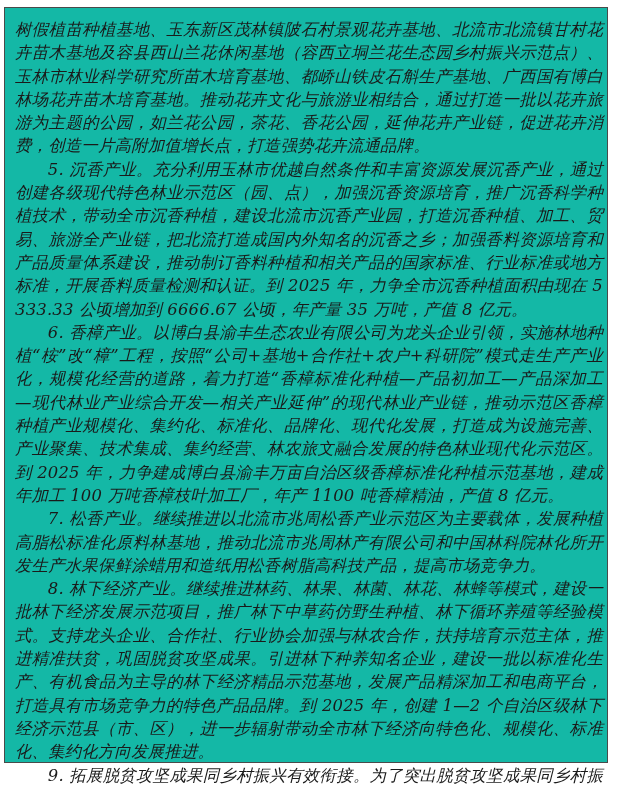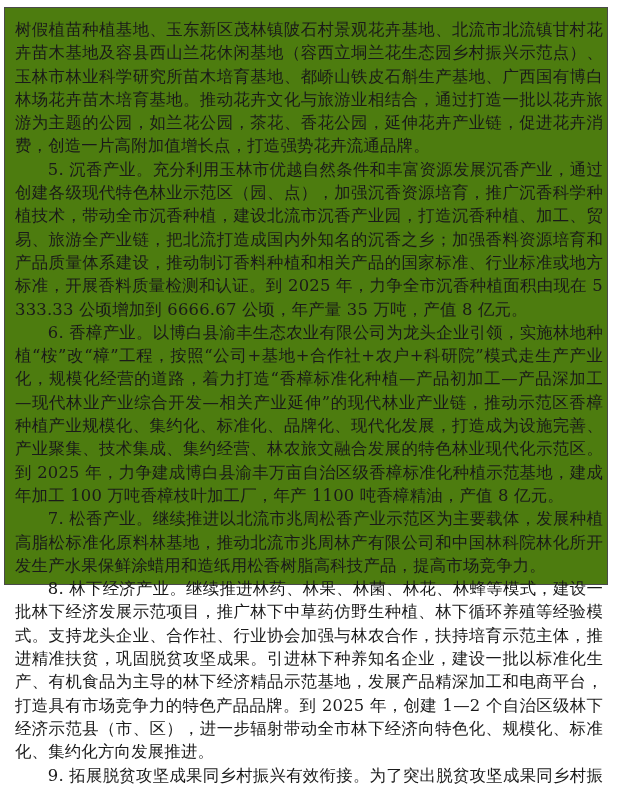--- a/index.html
+++ b/index.html
@@ -13,24 +13,25 @@
     position: relative;
     overflow: hidden;
     font-family: "DejaVu Serif", "Liberation Serif", serif;
     color: #1a1a1a;
   }
   .frame {
     position: absolute;
     left: 4px;
     top: 7px;
     width: 604px;
-    height: 578px;
+    height: 756px;
     border: 1px solid #4a4a4a;
     box-sizing: border-box;
-    background: #4d7c0f;
+    background: #14b8a6;
+    font-style: italic;
   }
   .content {
     position: absolute;
     left: 10px;
     top: 10px;
     width: 588px;
   }
   .para {
     margin: 0;
     font-size: 16.4px;

